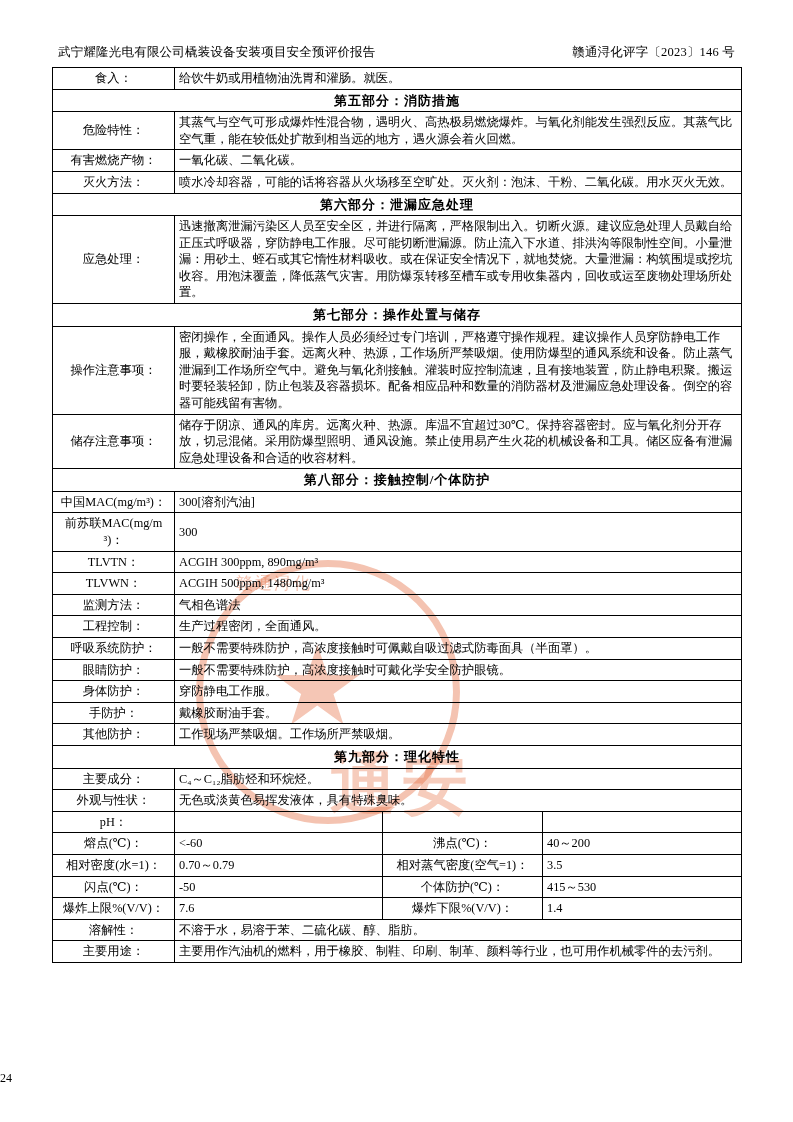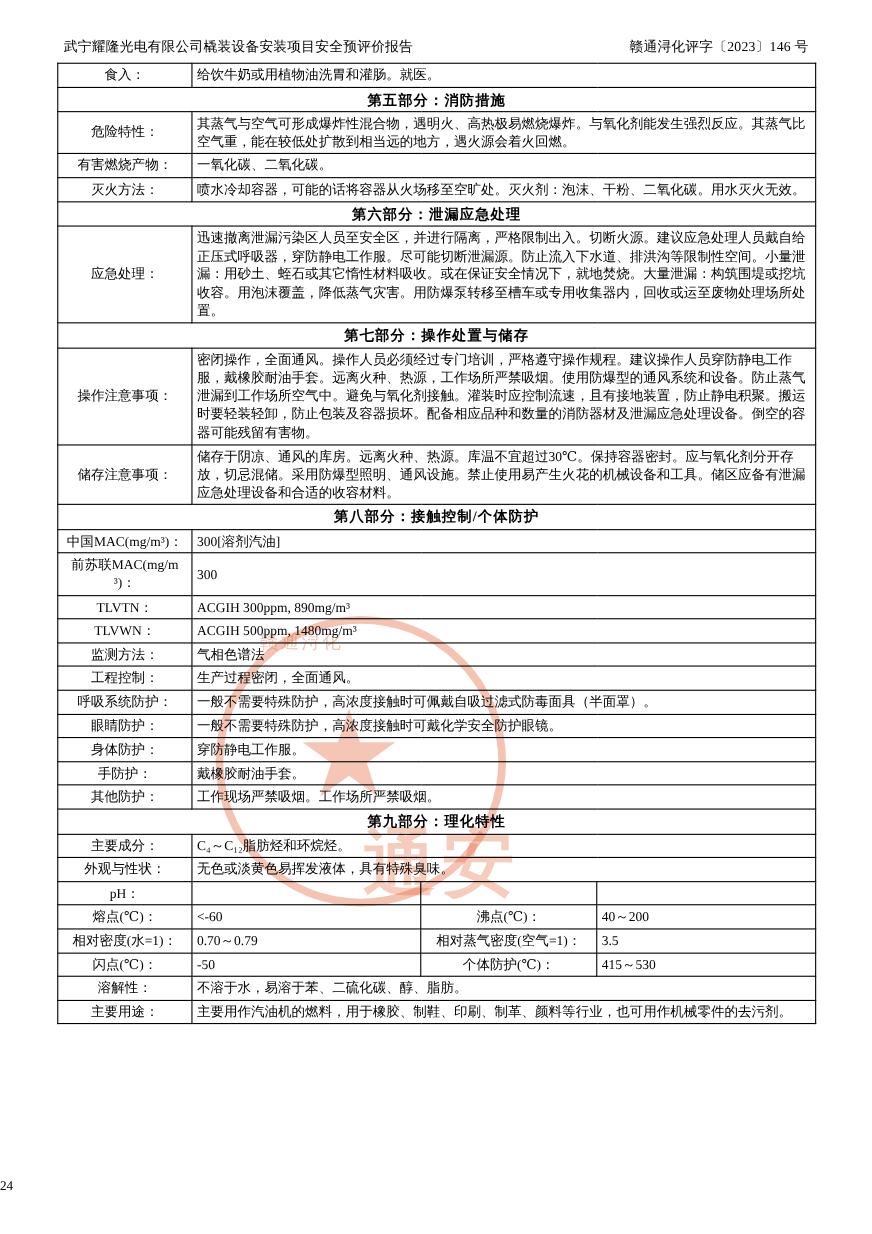--- a/index.html
+++ b/index.html
@@ -13,21 +13,21 @@
     height: 1122px;
     background: #ffffff;
     margin: 0 auto;
     box-sizing: border-box;
     font-family: "Liberation Serif", "DejaVu Serif", serif;
     color: #000;
     overflow: hidden;
   }
   .page-inner {
     position: relative;
-    padding: 34px 52px 0 52px;
+    padding: 44px 52px 0 52px;
     z-index: 3;
   }
   
   .doc-header {
     display: flex;
     justify-content: space-between;
     align-items: baseline;
     font-size: 12.5px;
     padding: 0 6px 6px 6px;
     letter-spacing: 0.2px;
@@ -266,20 +266,26 @@
           <td class="mid">相对蒸气密度(空气=1)：</td>
           <td class="val">3.5</td>
         </tr>
         <tr>
           <td class="lab">闪点(℃)：</td>
           <td class="val">-50</td>
           <td class="mid">个体防护(℃)：</td>
           <td class="val">415～530</td>
         </tr>
         <tr>
+          <td class="lab">爆炸上限%(V/V)：</td>
+          <td class="val">7.6</td>
+          <td class="mid">爆炸下限%(V/V)：</td>
+          <td class="val">1.4</td>
+        </tr>
+        <tr>
           <td class="lab">溶解性：</td>
           <td class="val" colspan="3">不溶于水，易溶于苯、二硫化碳、醇、脂肪。</td>
         </tr>
         <tr>
           <td class="lab">主要用途：</td>
           <td class="val just" colspan="3">主要用作汽油机的燃料，用于橡胶、制鞋、印刷、制革、颜料等行业，也可用作机械零件的去污剂。</td>
         </tr>
       </tbody>
     </table>
   </div>

